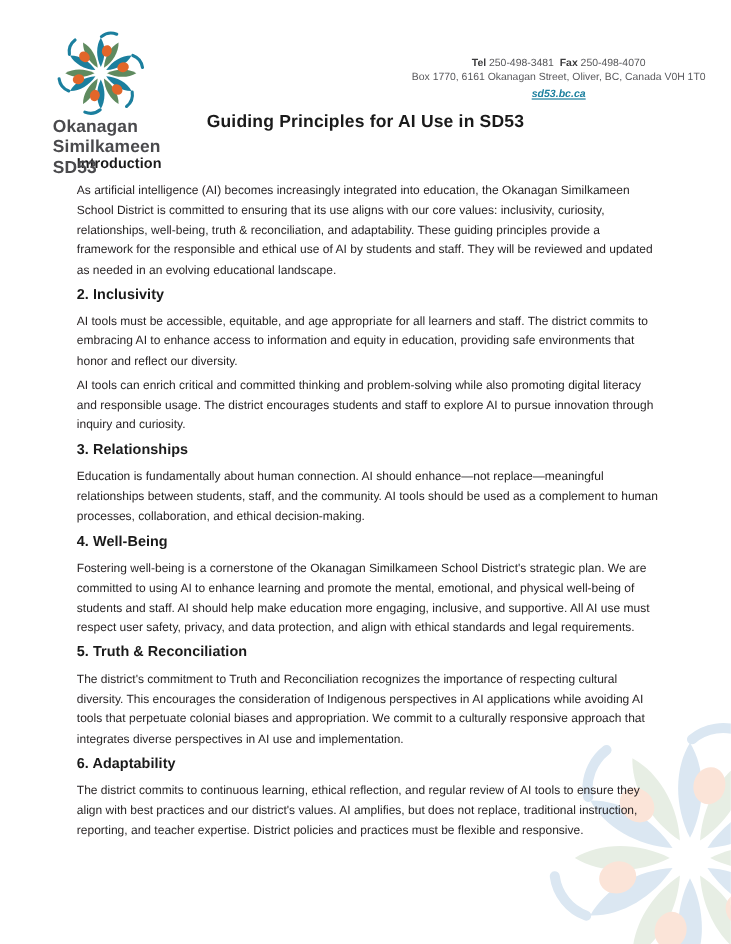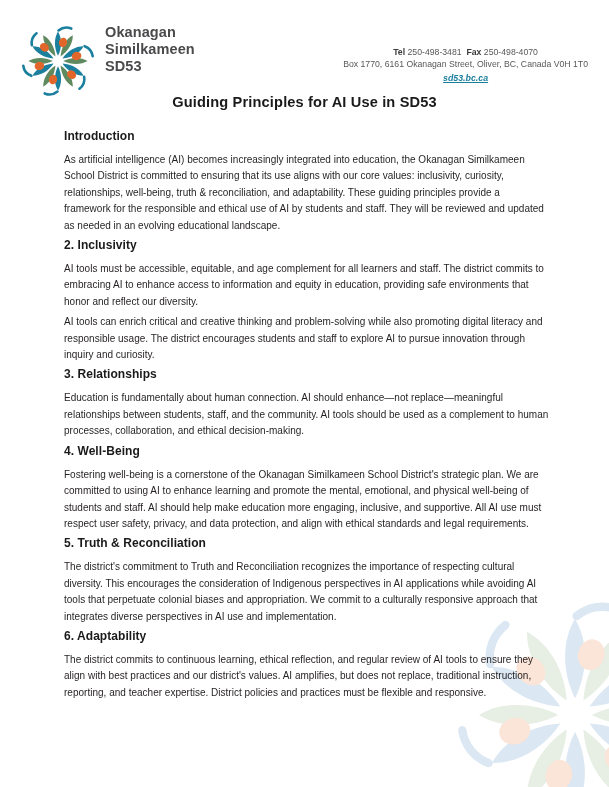--- a/index.html
+++ b/index.html
@@ -34,24 +34,25 @@
     padding: 0;
   }
   .header {
     position: relative;
     height: 78px;
     padding: 22px 22px 0 30px;
     box-sizing: border-box;
   }
   .brand {
     position: absolute;
-    left: 21px;
+    left: 34px;
     top: 24px;
     display: flex;
-    align-items: flex-start;
+    align-items: center;
+    flex-direction: column;
   }
   .brand-mark {
     width: 74px;
     height: 74px;
     flex: 0 0 74px;
   }
   .brand-name {
     margin-left: 10px;
     font-size: 14.5px;
     line-height: 17px;
@@ -316,25 +317,25 @@
 
   <div class="content">
 
     <div class="sec-block">
       <div class="sec-head">Introduction</div>
       <p class="sec-body">As artificial intelligence (AI) becomes increasingly integrated into education, the Okanagan Similkameen School District is committed to ensuring that its use aligns with our core values: inclusivity, curiosity, relationships, well-being, truth &amp; reconciliation, and adaptability. These guiding principles provide a framework for the responsible and ethical use of AI by students and staff. They will be reviewed and updated as needed in an evolving educational landscape.</p>
     </div>
 
     <div class="sec-block">
       <div class="sec-head">2. Inclusivity</div>
-      <p class="sec-body">AI tools must be accessible, equitable, and age complement for all learners and staff. The district commits to embracing AI to enhance access to information and equity in education, providing safe environments that honor and reflect our diversity.</p>
-    </div>
-
-    <div class="sec-block">
-      <p class="sec-body">AI tools can enrich critical and creative thinking and problem-solving while also promoting digital literacy and responsible usage. The district encourages students and staff to explore AI to pursue innovation through inquiry and curiosity.</p>
+      <p class="sec-body">AI tools must be accessible, equitable, and age appropriate for all learners and staff. The district commits to embracing AI to enhance access to information and equity in education, providing safe environments that honor and reflect our diversity.</p>
+    </div>
+
+    <div class="sec-block">
+      <p class="sec-body">AI tools can enrich critical and committed thinking and problem-solving while also promoting digital literacy and responsible usage. The district encourages students and staff to explore AI to pursue innovation through inquiry and curiosity.</p>
     </div>
 
     <div class="sec-block">
       <div class="sec-head">3. Relationships</div>
       <p class="sec-body">Education is fundamentally about human connection. AI should enhance—not replace—meaningful relationships between students, staff, and the community. AI tools should be used as a complement to human processes, collaboration, and ethical decision-making.</p>
     </div>
 
     <div class="sec-block">
       <div class="sec-head">4. Well-Being</div>
       <p class="sec-body">Fostering well-being is a cornerstone of the Okanagan Similkameen School District's strategic plan. We are committed to using AI to enhance learning and promote the mental, emotional, and physical well-being of students and staff. AI should help make education more engaging, inclusive, and supportive. All AI use must respect user safety, privacy, and data protection, and align with ethical standards and legal requirements.</p>

